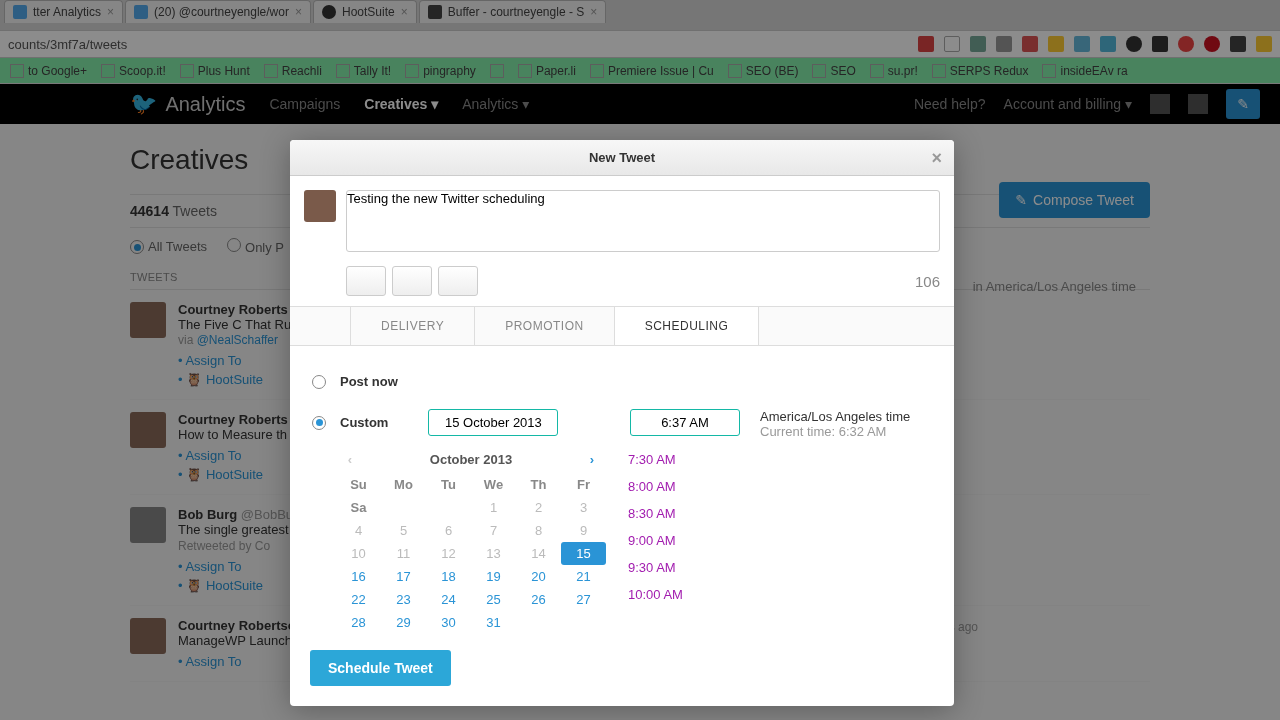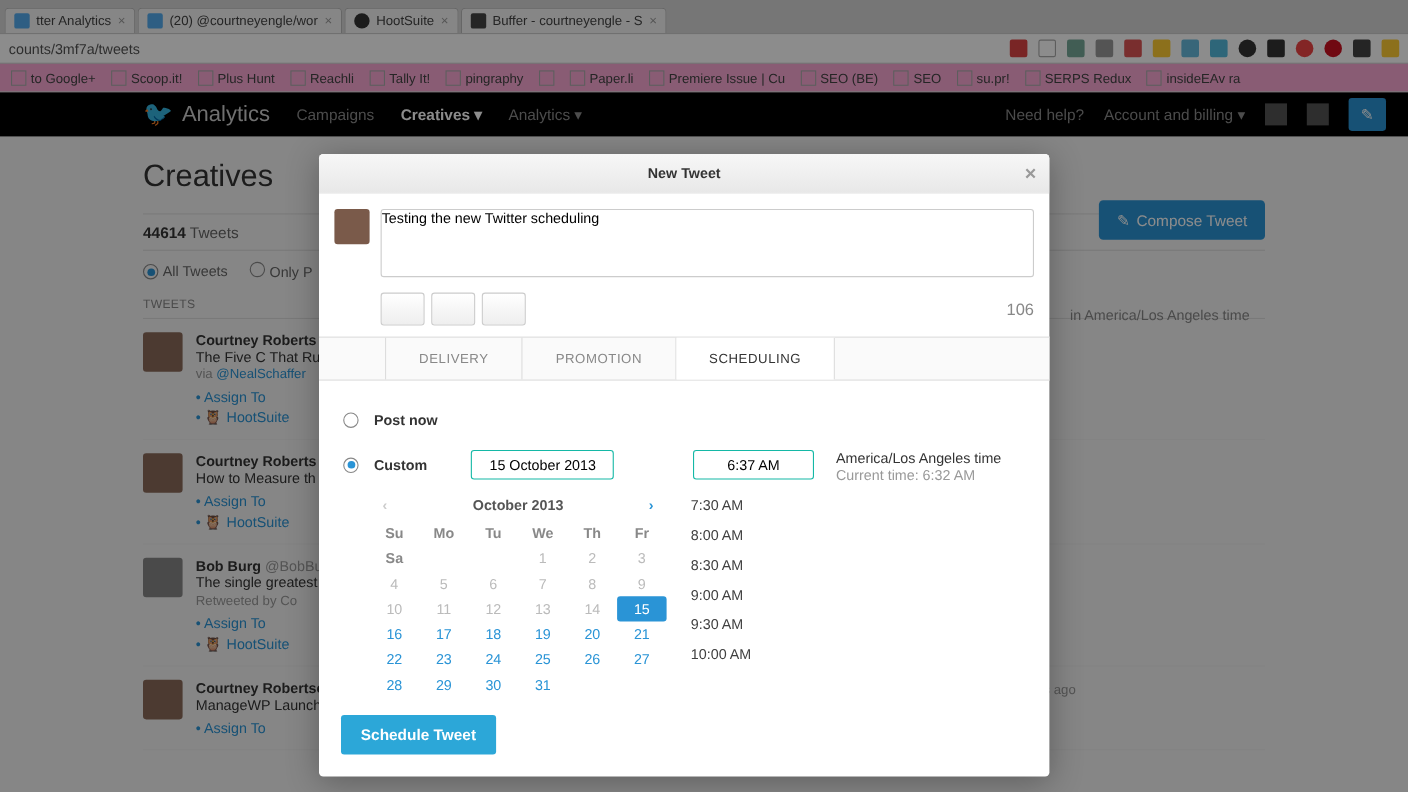--- a/index.html
+++ b/index.html
@@ -1,31 +1,31 @@
 <!DOCTYPE html>
 <html><head>
 <meta charset="utf-8">
 <style>
 * { margin:0; padding:0; box-sizing:border-box; font-family:"Helvetica Neue",Arial,sans-serif; }
 body { background:#f4f4f4; width:1280px; height:720px; overflow:hidden; position:relative; }
 
-.browser-tabs { height:30px; background:#d8d8d8; display:flex; align-items:flex-end; padding-left:4px; gap:2px; font-size:12px; color:#444; }
+.browser-tabs { height:30px; background:#d8d8d8; display:flex; align-items:flex-start; padding-left:4px; gap:2px; font-size:12px; color:#444; }
 .tab { background:#f4f4f4; border:1px solid #bbb; border-bottom:none; border-radius:4px 4px 0 0; padding:4px 8px; display:flex; align-items:center; gap:6px; max-width:200px; }
 .tab .close { color:#999; cursor:pointer; }
 .tab .favicon { width:14px; height:14px; display:inline-block; }
 .fav-blue{background:#55acee;border-radius:2px;}
 .fav-owl{background:#333;border-radius:50%;}
 .fav-buf{background:#444;border-radius:2px;}
 
 .url-bar { height:28px; background:#fff; border-top:1px solid #ccc; border-bottom:1px solid #ccc; display:flex; align-items:center; padding:0 8px; font-size:13px; color:#555; }
 .url-bar .spacer { flex:1; }
 .url-icons{display:flex;gap:10px;align-items:center;}
 .url-icons span{width:16px;height:16px;display:inline-block;border-radius:2px;}
 
-.bookmarks { height:26px; background:#f9a8d4; border-bottom:1px solid #ddd; display:flex; align-items:center; gap:14px; padding:0 10px; font-size:12px; color:#444; }
+.bookmarks { height:26px; background:#86efac; border-bottom:1px solid #ddd; display:flex; align-items:center; gap:14px; padding:0 10px; font-size:12px; color:#444; }
 .bookmarks .bm{display:flex;align-items:center;gap:4px; white-space:nowrap;}
 .bookmarks .bm::before{content:"";width:12px;height:12px;border:1px solid #aaa;display:inline-block;}
 
 .topnav { background:#000; height:40px; display:flex; align-items:center; padding:0 20px 0 130px; color:#8a8a8a; font-size:14px; gap:24px; }
 .brand { display:flex; align-items:center; gap:8px; color:#ccc; font-size:20px; font-weight:300; }
 .bird{color:#888;font-size:22px;}
 .nav-item{cursor:pointer;}
 .nav-item.active{color:#fff;font-weight:bold;}
 .nav-right{margin-left:auto;display:flex;align-items:center;gap:18px;}
 .nav-right .icon{width:20px;height:20px;background:#555;display:inline-block;}
@@ -79,21 +79,21 @@
 .cal-header{display:flex;align-items:center;justify-content:space-between;padding:6px 4px;font-weight:bold;color:#555;}
 .chev{color:#2a94d6;cursor:pointer;width:20px;text-align:center;}
 .chev.dim{color:#ccc;}
 .cal-grid{display:grid;grid-template-columns:repeat(6,1fr);text-align:center;font-size:13px;}
 .cal-grid .dow{color:#888;font-weight:bold;padding:4px 0;}
 .cal-grid .d{padding:4px 0;color:#2a94d6;border-radius:3px;cursor:pointer;}
 .cal-grid .d.dim{color:#bbb;}
 .cal-grid .d.sel{background:#2a94d6;color:#fff;}
 .cal-grid .d.empty{visibility:hidden;}
 .time-col{display:flex;flex-direction:column;gap:4px;padding-top:2px;}
-.time-item{color:#404040;padding:4px 0;cursor:pointer;font-size:13px;}
+.time-item{color:#a21caf;padding:4px 0;cursor:pointer;font-size:13px;}
 .modal-footer{padding:16px 20px 20px 20px;}
 .schedule-btn{background:#2ca7d8;color:#fff;border:none;border-radius:3px;padding:10px 18px;font-size:14px;font-weight:bold;cursor:pointer;}
 </style>
 </head>
 <body>
 
 <div class="browser-tabs">
   <div class="tab">
       <span class="favicon fav-blue"></span>
       <span>tter Analytics</span>

